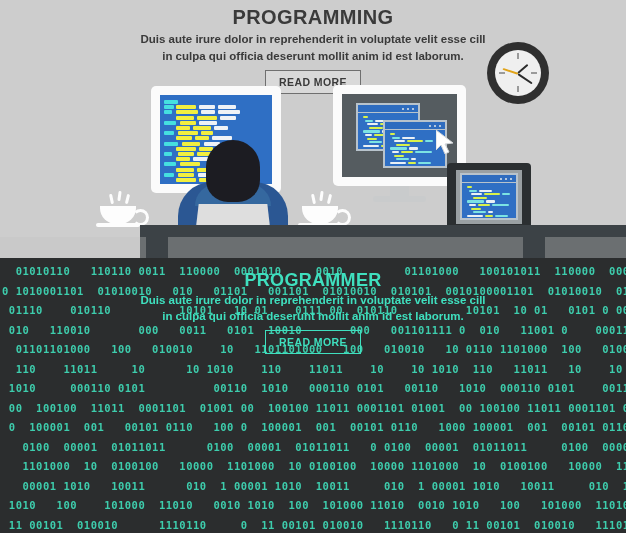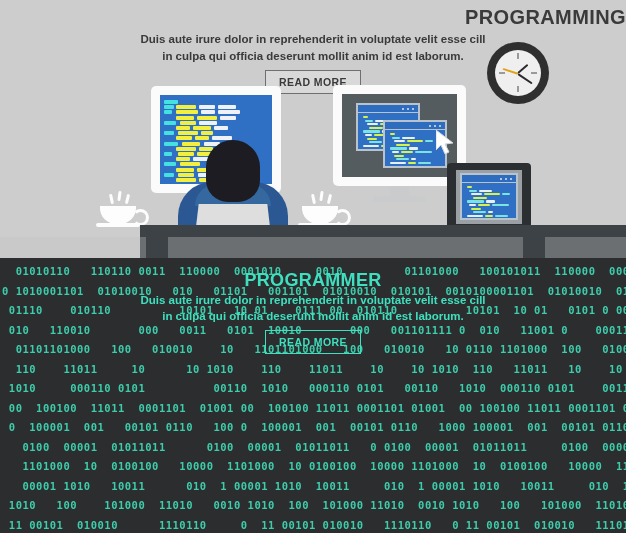--- a/index.html
+++ b/index.html
@@ -6,21 +6,21 @@
   body{
     width:626px;height:533px;overflow:hidden;
     font-family:"Liberation Sans", sans-serif;
     background:#cccccc;
   }
   .stage{position:relative;width:626px;height:533px;overflow:hidden;}
 
   
   .banner-top{position:absolute;left:0;top:0;width:626px;height:258px;background:#cdcdcd;overflow:hidden;}
   .top-head{position:absolute;left:0;top:6px;width:626px;text-align:center;}
-  .top-title{font-size:20px;font-weight:bold;color:#3a3a3a;letter-spacing:.4px;text-align:right;}
+  .top-title{font-size:20px;font-weight:bold;color:#3a3a3a;letter-spacing:.4px;}
   .top-sub{font-size:11.5px;font-weight:bold;color:#3a3a3a;line-height:14px;margin-top:3px;}
   .btn-light{
     display:inline-block;margin-top:7px;padding:5px 13px 5px 13px;
     border:1px solid #6f6f6f;background:#d9d9d9;color:#3a3a3a;
     font-size:10.5px;font-weight:bold;letter-spacing:.4px;
   }
 
   
   .clock{position:absolute;left:487px;top:42px;width:62px;height:62px;border-radius:50%;
          background:#2f2f2f;}

